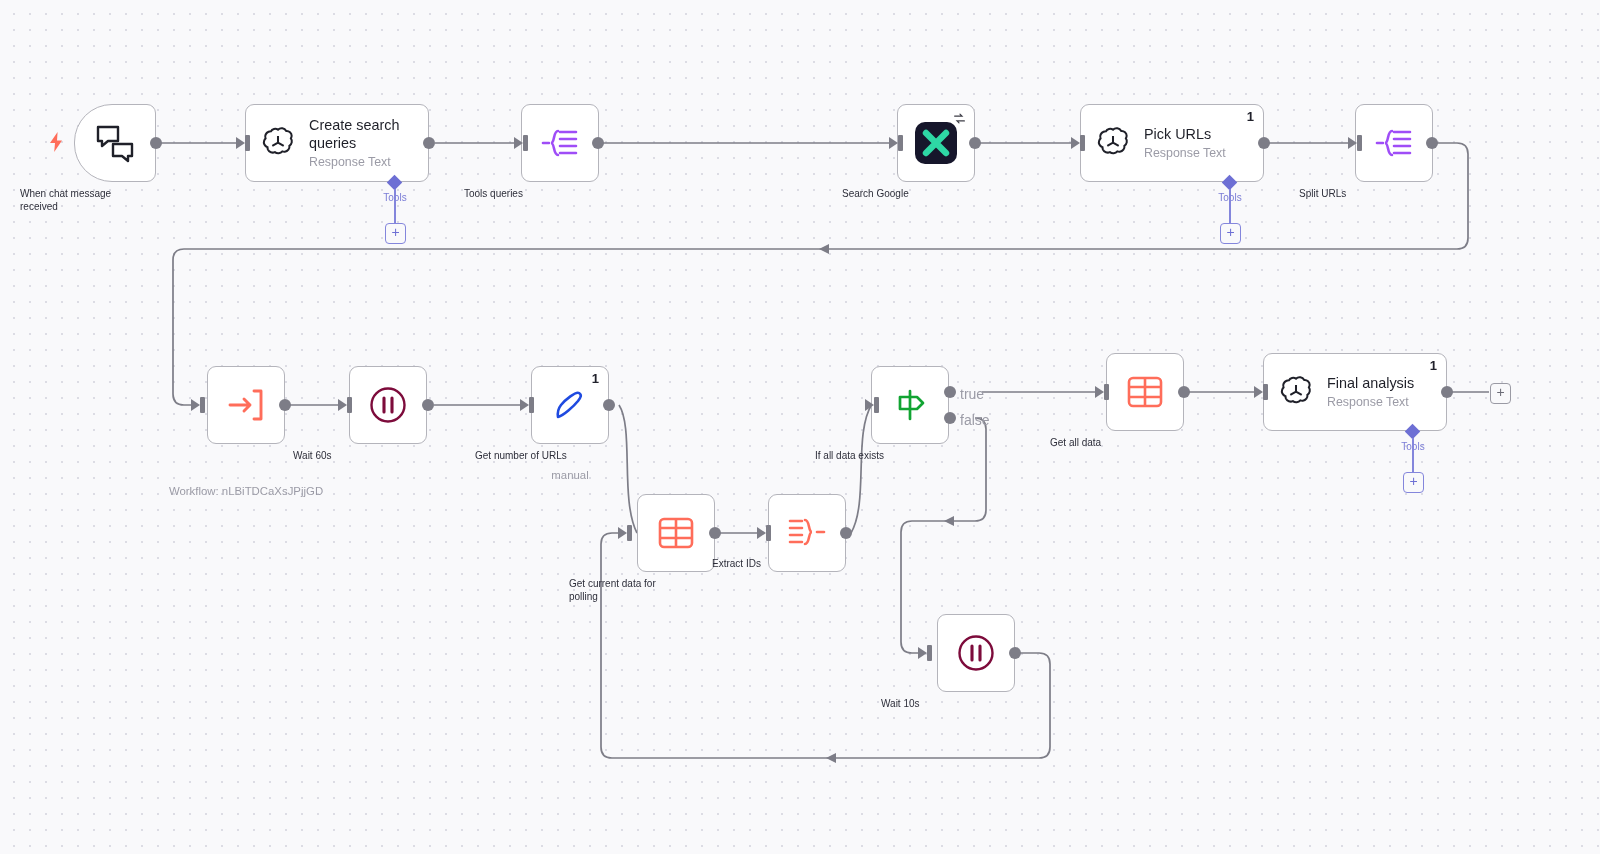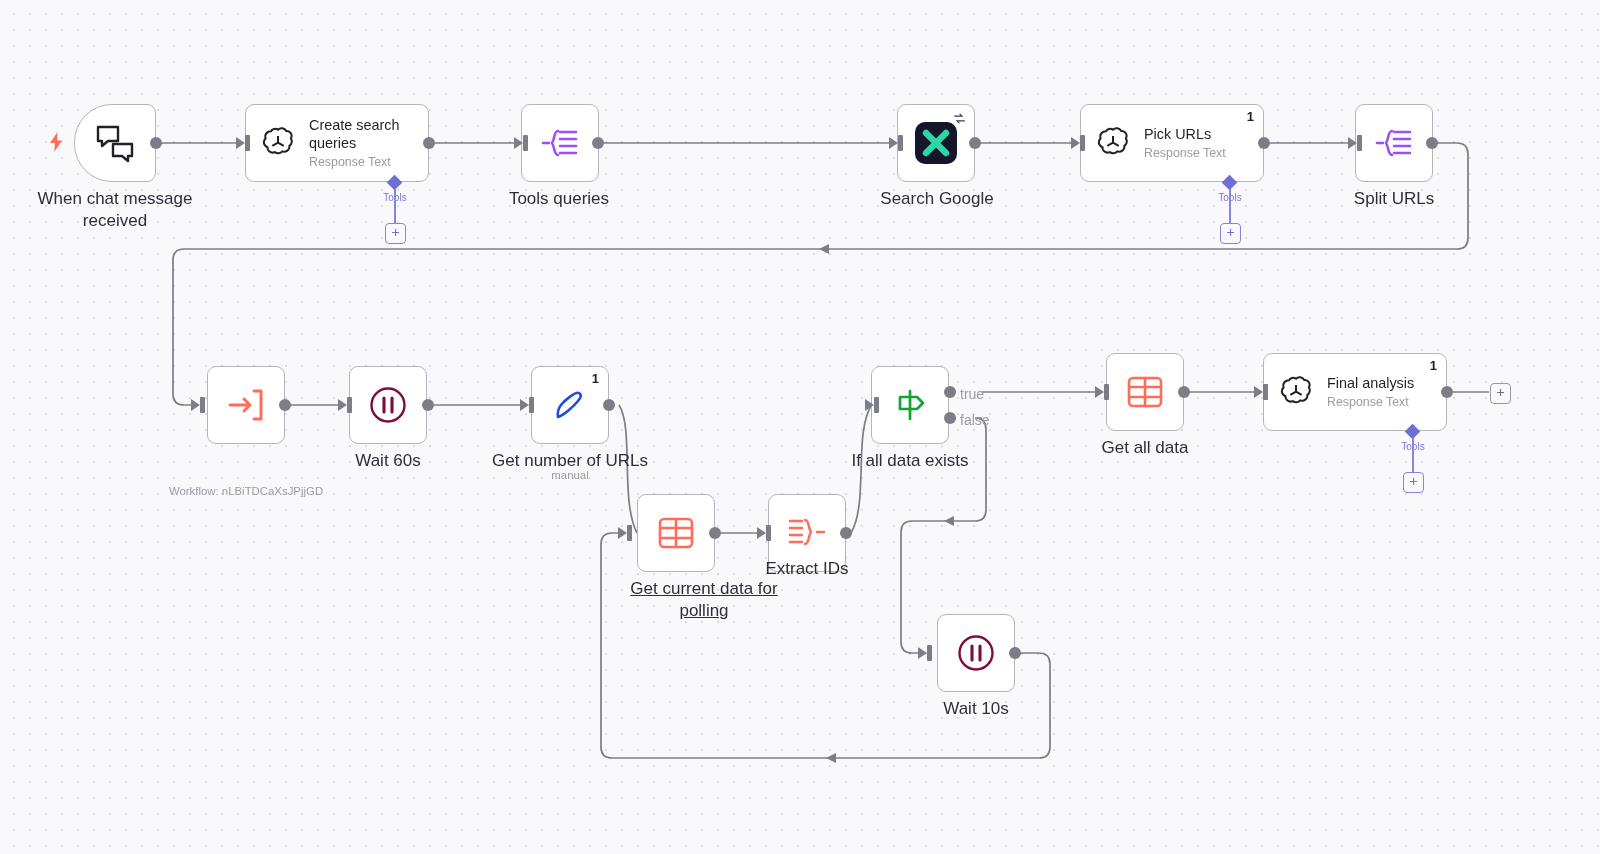--- a/index.html
+++ b/index.html
@@ -55,22 +55,22 @@
     height: 78px;
     border-radius: 38px 9px 9px 38px;
     justify-content: center;
   }
   .node-title {
     position: absolute;
     top: 84px;
     left: 50%;
     transform: translateX(-50%);
     width: 190px;
-    text-align: center;
-    font-size: 17px;
+    text-align: left;
+    font-size: 10px;
     color: #2d2e3a;
     line-height: 1.28;
     white-space: pre-line;
     z-index: 3;
   }
   .node-sub-under {
     position: absolute;
     left: 50%;
     transform: translateX(-50%);
     width: 230px;
@@ -390,21 +390,21 @@
 
   <div class="port-in" style="left:627px; top:533px;"></div>
   <div class="node square" style="left:637px; top:494px;">
     <span>
       <svg width="40" height="38" viewBox="0 0 40 38" fill="none" stroke="#ff6d5a" stroke-width="2.6" stroke-linejoin="round">
         <rect x="4" y="5" width="32" height="28" rx="4"></rect>
         <path d="M4 14 H36 M4 24 H36 M20 5 V33"></path>
       </svg>
     </span>
   </div>
-  <div class="node-title" style="left:704px; top:578px;text-decoration:underline;">Get current data for
+  <div class="node-title" style="left:664px; top:578px;">Get current data for
 polling</div>
   <div class="port-out" style="left:709px; top:527px;"></div>
 
   <div class="port-in" style="left:766px; top:533px;"></div>
   <div class="node square" style="left:768px; top:494px;">
     <span>
       <svg width="42" height="34" viewBox="0 0 42 34" fill="none" stroke="#ff6d5a" stroke-width="2.6" stroke-linecap="round">
         <path d="M4 5 H16 M4 12 H16 M4 19 H16 M4 26 H16"></path>
         <path d="M19 4 C24 4 22 16 26 16 C22 16 24 28 19 28"></path>
         <path d="M31 16 H38"></path>

